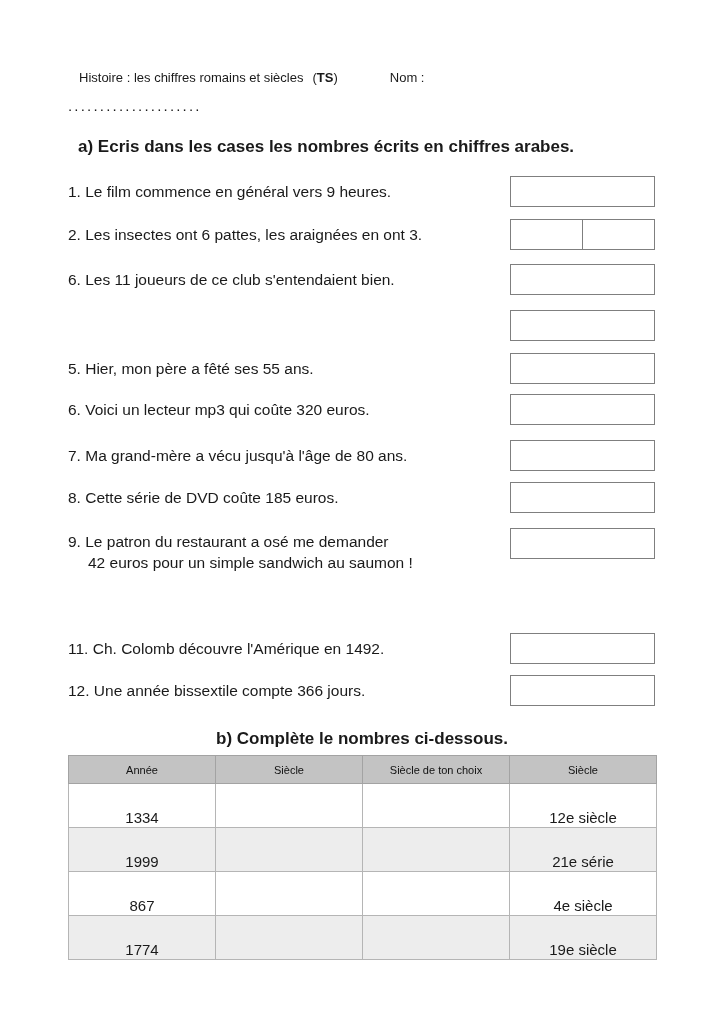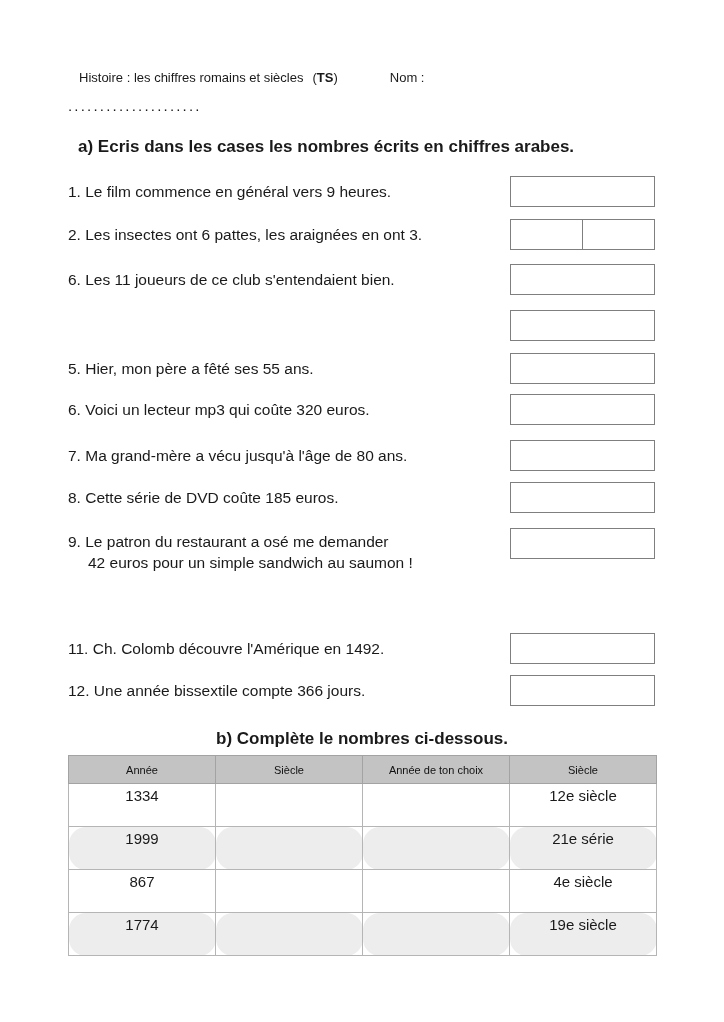--- a/index.html
+++ b/index.html
@@ -90,24 +90,24 @@
     height: 25px;
     border: 1px solid #a3a3a3;
     text-align: center;
     color: #111;
   }
   table.centuries td {
     height: 43px;
     border: 1px solid #b5b5b5;
     text-align: center;
     vertical-align: top;
-    padding-top: 3px;
+    padding-top: 25px;
     box-sizing: border-box;
   }
-  table.centuries tr.zebra td { background: #ededed; border-radius: 17px; }
+  table.centuries tr.zebra td { background: #ededed; }
   table.centuries tr.plain td { background: #ffffff; }
 </style>
 </head>
 <body>
 
 <div id="page">
 
   <div class="title-line">
     <span>Histoire : les chiffres romains et siècles</span><span class="tag-wrap"><span>(</span><span class="tag-code">TS</span><span>)</span></span><span class="name-label">Nom :</span>
   </div>
@@ -176,21 +176,21 @@
     <div class="abox"></div>
   </div>
 
   <div class="heading-b">b) Complète le nombres ci-dessous.</div>
 
   <table class="centuries">
     <thead>
       <tr>
         <th>Année</th>
         <th>Siècle</th>
-        <th>Année de ton choix</th>
+        <th>Siècle de ton choix</th>
         <th>Siècle</th>
       </tr>
     </thead>
     <tbody>
       <tr class="plain">
         <td>1334</td>
         <td></td>
         <td></td>
         <td>12e siècle</td>
       </tr>

